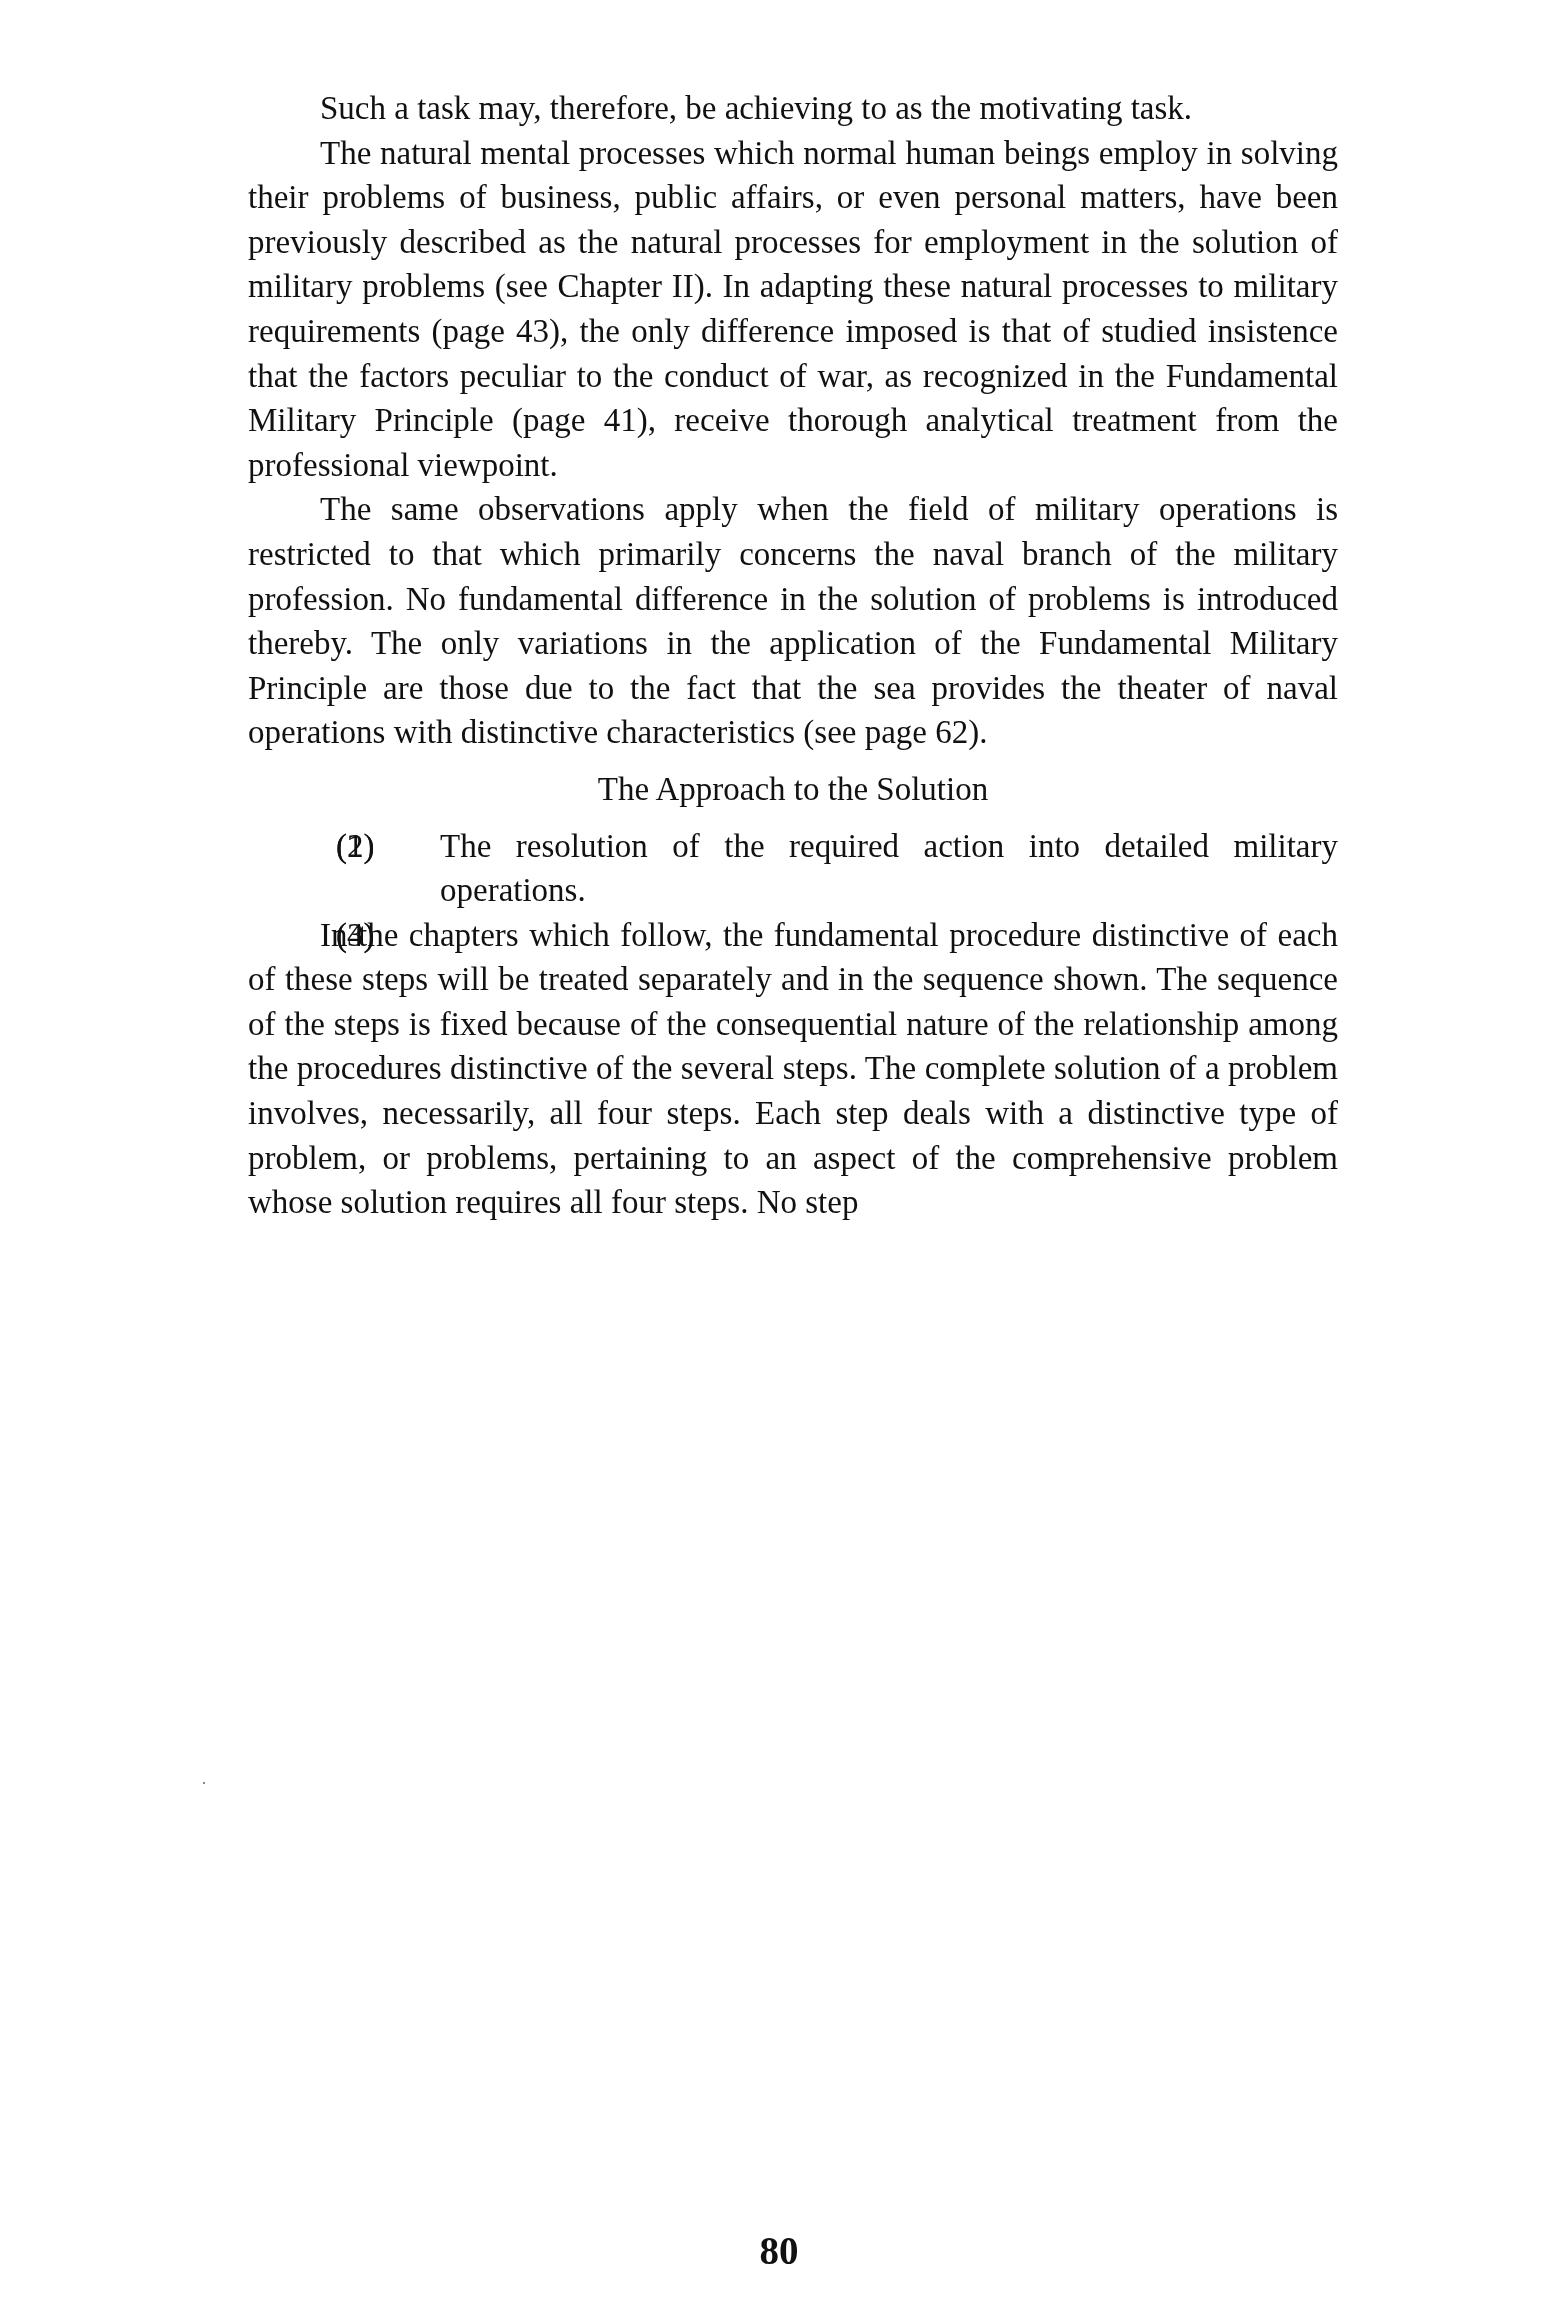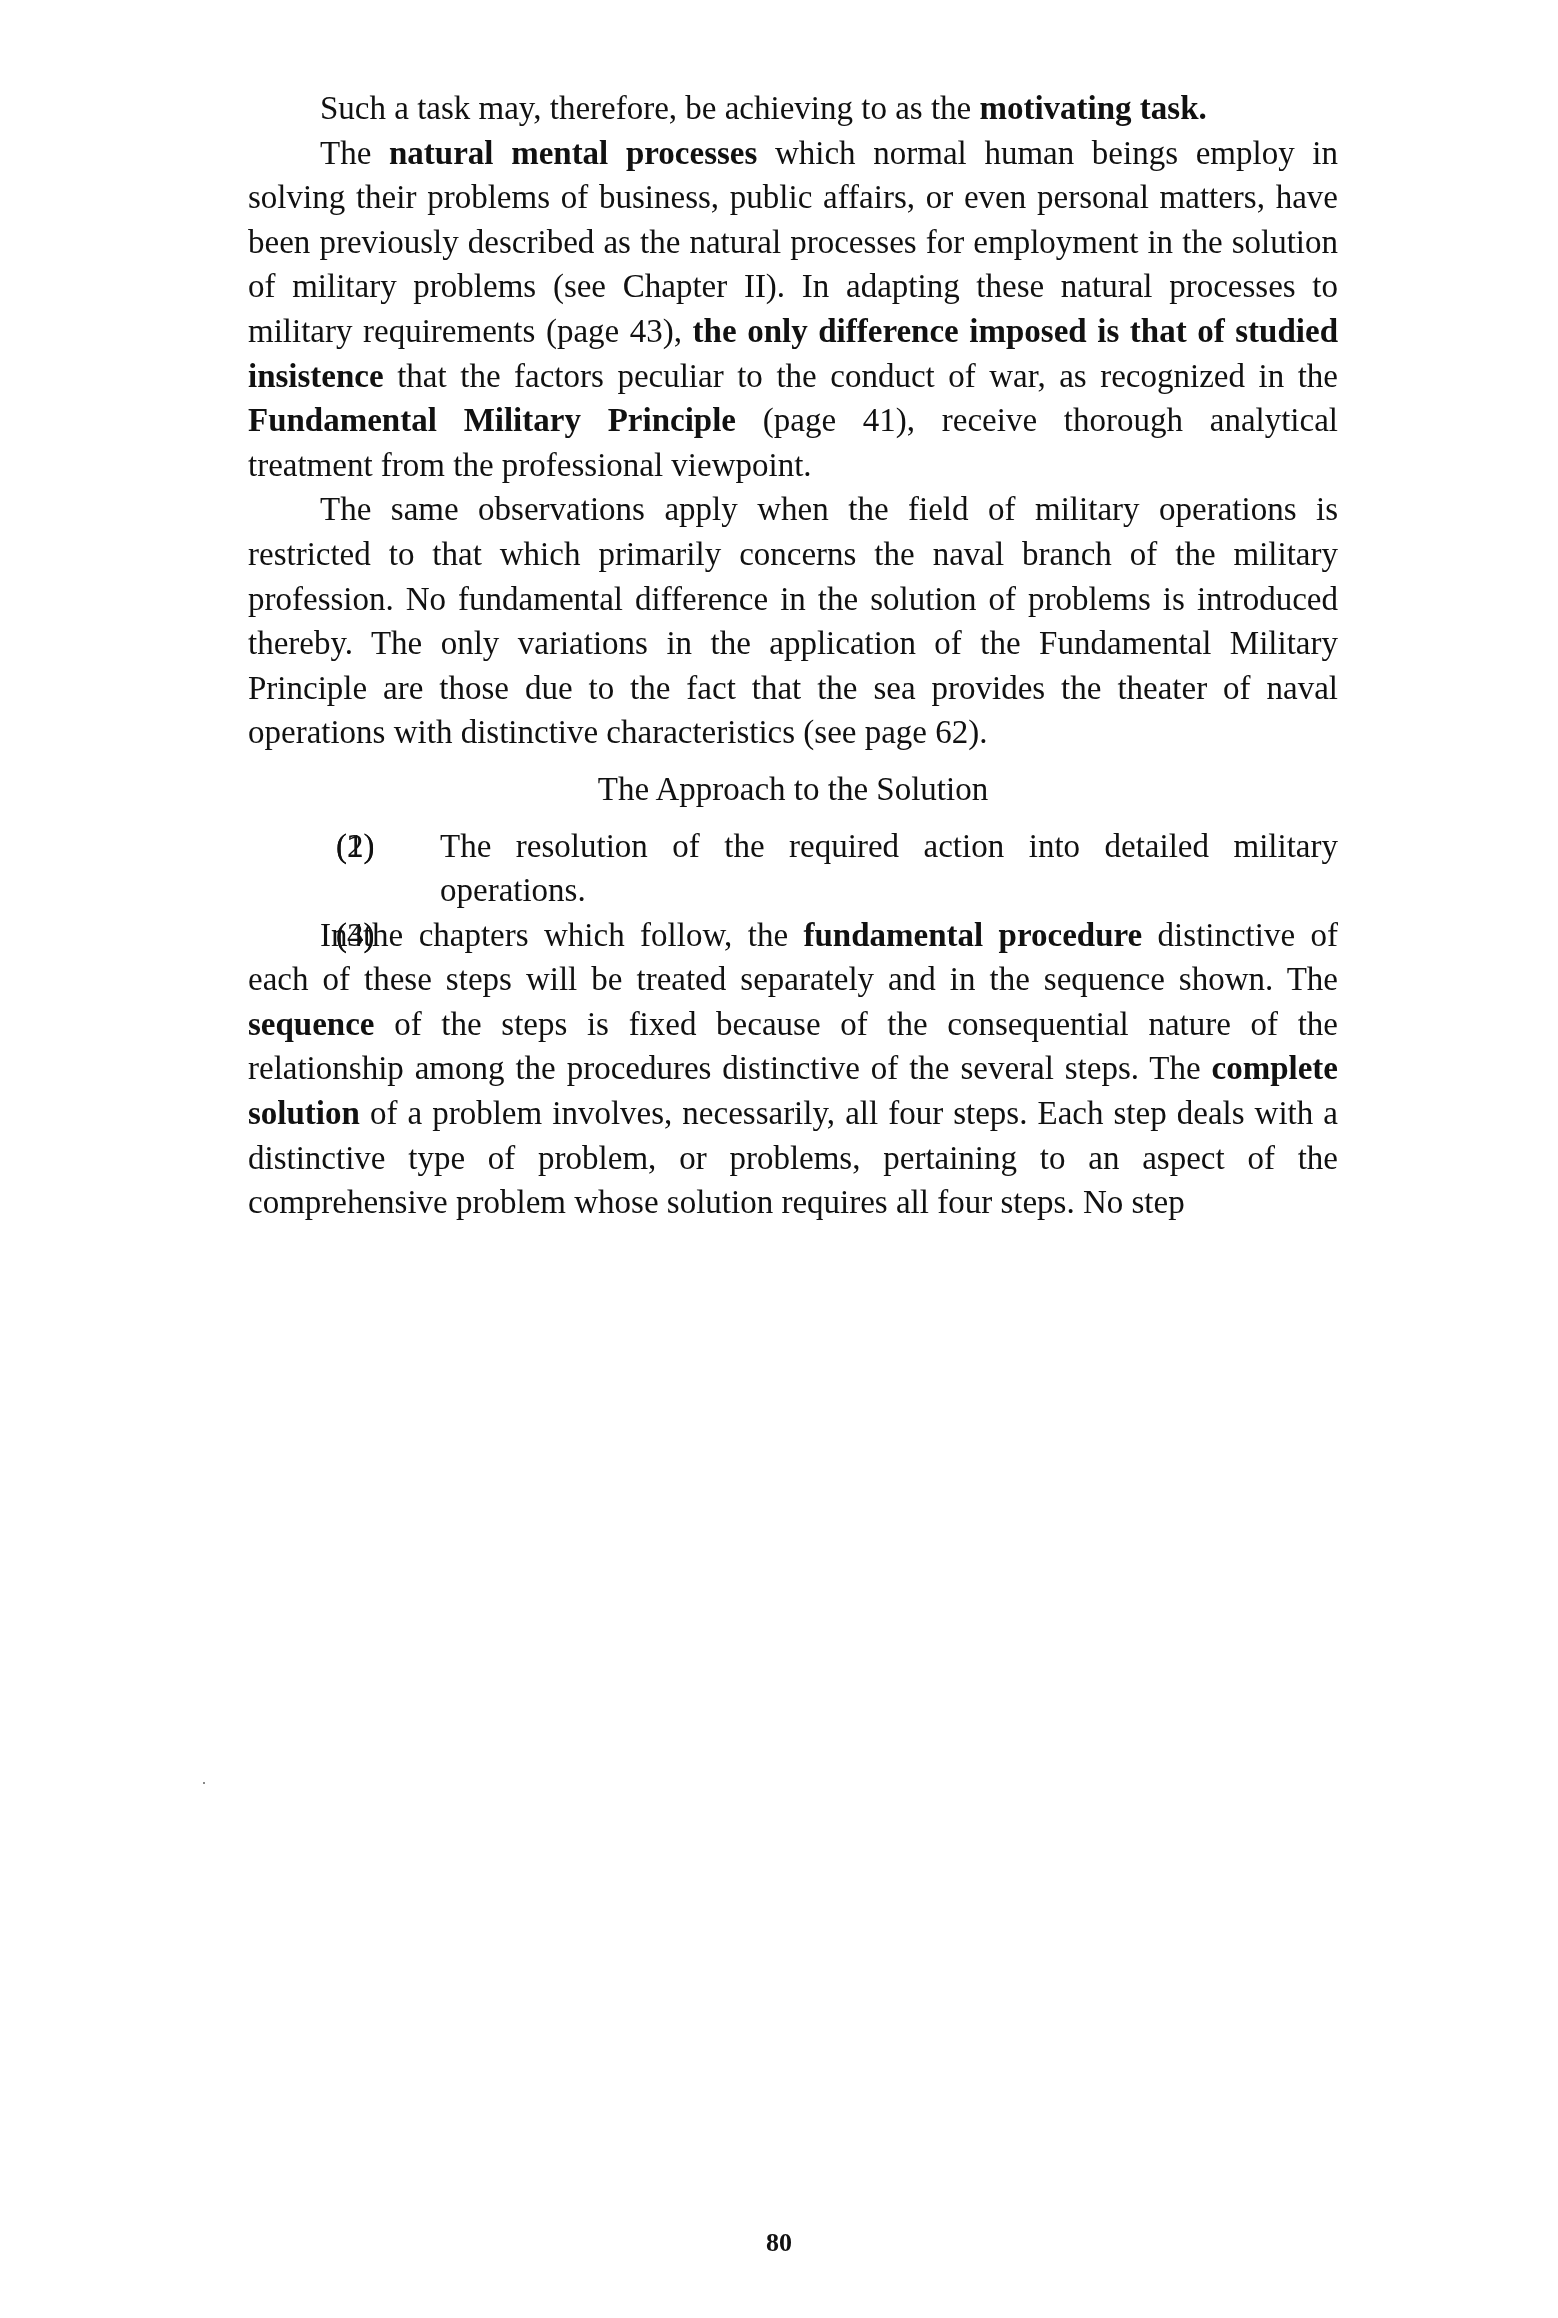--- a/index.html
+++ b/index.html
@@ -25,21 +25,21 @@
     font-size: 33px;
     line-height: 44.6px;
     text-align: justify;
     margin: 0;
     hyphens: none;
   }
   .para.indent {
     text-indent: 72px;
   }
   .para b {
-    font-weight: bold;
+    font-weight: normal;
   }
   .heading {
     font-size: 33px;
     line-height: 44.6px;
     font-weight: normal;
     text-align: center;
     margin: 12px;
   }
   .steps {
     margin: 0;
@@ -57,21 +57,21 @@
     position: absolute;
     left: 88px;
     top: 0;
   }
   .page-number {
     position: absolute;
     left: 0;
     width: 1558px;
     top: 2228px;
     text-align: center;
-    font-size: 26px;
+    font-size: 39px;
     font-weight: bold;
     font-family: "Liberation Serif", "DejaVu Serif", serif;
   }
   .margin-dot {
     position: absolute;
     left: 203px;
     top: 1782px;
     width: 2px;
     height: 2px;
     background: #888;

